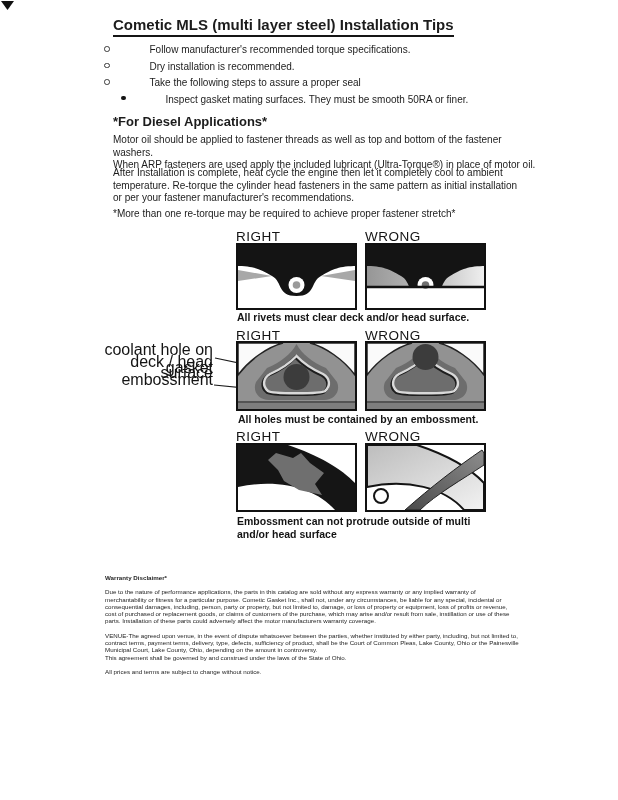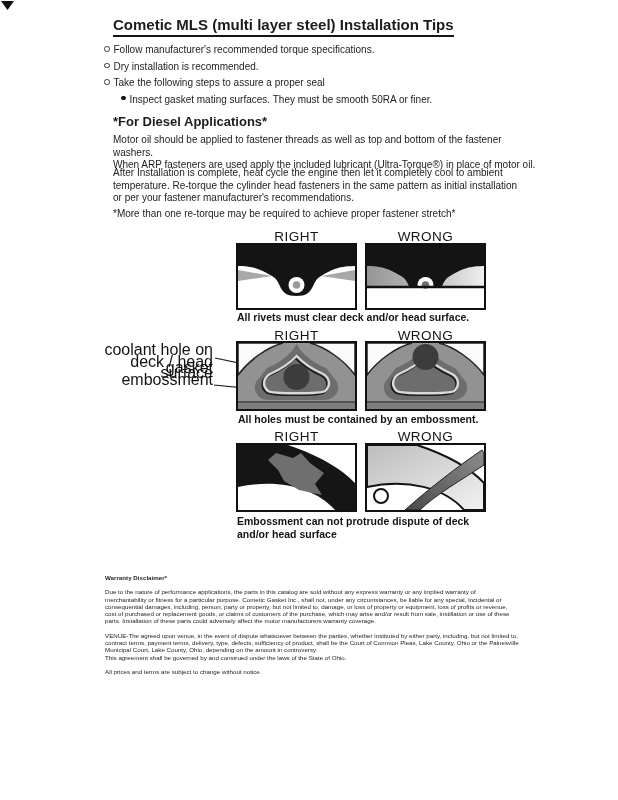--- a/index.html
+++ b/index.html
@@ -4,30 +4,30 @@
 <style>
   html,body{margin:0;padding:0;background:#ffffff;}
   .page{
     position:relative;width:618px;height:676px;background:#fff;overflow:hidden;
     font-family:"Liberation Sans", sans-serif;color:#1c1c1c;
   }
   .abs{position:absolute;}
   .title{left:113px;top:16px;font-size:15px;font-weight:700;}
   .title span{display:inline-block;border-bottom:2px solid #151515;padding-bottom:2px;}
   .tips{left:104px;top:43px;font-size:10px;line-height:13.5px;width:430px;}
-  .tip-row{display:flex;align-items:flex-start;margin-bottom:3px;}
+  .tip-row{display:flex;align-items:flex-start;margin-bottom:3px;gap:36px;}
   .tip-row.sub{margin-left:17px;}
   .o-bullet{flex:0 0 auto;width:3.5px;height:3.5px;border:1px solid #3a3a3a;border-radius:50%;margin:3px 4px 0 0;}
   .f-bullet{flex:0 0 auto;width:4.5px;height:4.5px;background:#141414;border-radius:50%;margin:3px 4px 0 0;}
   .diesel-h{left:113px;top:114px;font-size:13px;font-weight:700;}
   .para{left:113px;width:424px;font-size:10px;line-height:12.5px;white-space:pre-line;}
   .p1{top:134px;}
   .p2{top:167px;}
   .p3{top:208px;}
-  .panel-label{width:121px;text-align:center;font-size:13.5px;letter-spacing:0.5px;color:#141414;}
+  .panel-label{width:121px;text-align:left;font-size:13.5px;letter-spacing:0.5px;color:#141414;}
   .caption{font-size:10.5px;font-weight:700;line-height:13px;white-space:pre-line;color:#141414;}
   .callout{width:128px;left:85px;text-align:right;font-size:16px;line-height:11.5px;white-space:pre-line;color:#141414;}
   .legal{left:105px;top:574px;width:414px;font-size:6.2px;line-height:7.3px;color:#242424;}
   .legal p{margin:0 0 7px 0;white-space:pre-line;}
   .legal .lh{font-weight:700;}
   .footer-code{left:387px;top:761px;font-size:13.5px;letter-spacing:0.3px;color:#737373;}
   .bottom-frag{left:96px;top:792px;width:32px;height:12px;background:#161616;border-radius:4px;}
   svg{display:block;}
 </style>
 </head>
@@ -165,21 +165,21 @@
           <stop offset="1" stop-color="#8d8d8d"></stop>
       </linearGradient>
     </defs>
     <rect x="0" y="0" width="121" height="69" fill="#ffffff"></rect>
     <path d="M2 2 H52 C82 12 106 26 119 40 L119 67 H99 C80 45 42 35 2 44 Z" fill="url(#g3)" stroke="#141414" stroke-width="2"></path>
     <path d="M40 67 C66 44 92 24 117 7 L119 10 L119 22 C98 36 70 52 55 67 Z" fill="url(#g4)" stroke="#202020" stroke-width="1"></path>
     <circle cx="16" cy="53" r="7" fill="#ffffff" stroke="#141414" stroke-width="2"></circle>
     <rect x="1" y="1" width="119" height="67" fill="none" stroke="#111" stroke-width="2"></rect>
   </svg>
 
-  <div class="abs caption" style="left:237px;top:515px;">Embossment can not protrude dispute of deck
+  <div class="abs caption" style="left:237px;top:515px;">Embossment can not protrude outside of multi
 and/or head surface</div>
 
   <div class="abs legal">
     <p class="lh">Warranty Disclaimer*</p>
     <p>Due to the nature of performance applications, the parts in this catalog are sold without any express warranty or any implied warranty of merchantability or fitness for a particular purpose.  Cometic Gasket Inc., shall not, under any circumstances, be liable for any special, incidental or consequential damages, including, person, party or property, but not limited to, damage, or loss of property or equipment, loss of profits or revenue, cost of purchased or replacement goods, or claims of customers of the purchase, which may arise and/or result from sale, instillation or use of these parts.  Installation of these parts could adversely affect the motor manufacturers warranty coverage.</p>
     <p>VENUE-The agreed upon venue, in the event of dispute whatsoever between the parties, whether instituted by either party, including, but not limited to, contract terms, payment terms, delivery, type, defects, sufficiency of product, shall be the Court of Common Pleas, Lake County, Ohio or the Painesville Municipal Court, Lake County, Ohio, depending on the amount in controversy.
 This agreement shall be governed by and construed under the laws of the State of Ohio.</p>
     <p>All prices and terms are subject to change without notice.</p>
     <p>Terms COD- Secured with a completed dealer/jobber application on File, COD-Company check with a current credit card number on file.  Open accounts may be established by well rated firms.  A credit application is available upon request.  Open accounts are due payable Net 30 days from date of invoice.  No statement will be sent.  If an account becomes 60 or more days past due, it is subject to being placed on credit hold.  No orders will be shipped or new orders accepted until past due balance is paid.  If an account becomes 90 or more days past due, it is subject to being placed for collections.  All costs of collection are the responsibility of the customer, including attorney fees, court costs, and other expenses of litigation.</p>
     <p>Returns- Authorized (RGA) must be obtained in advance on all returns.  A packing slip or invoice number must accompany the merchandise.  No returns after 30 days from invoice date.  All returns are subject to a 25% restocking charge.  All custom designed and custom manufactured gaskets are non-returnable.</p>

